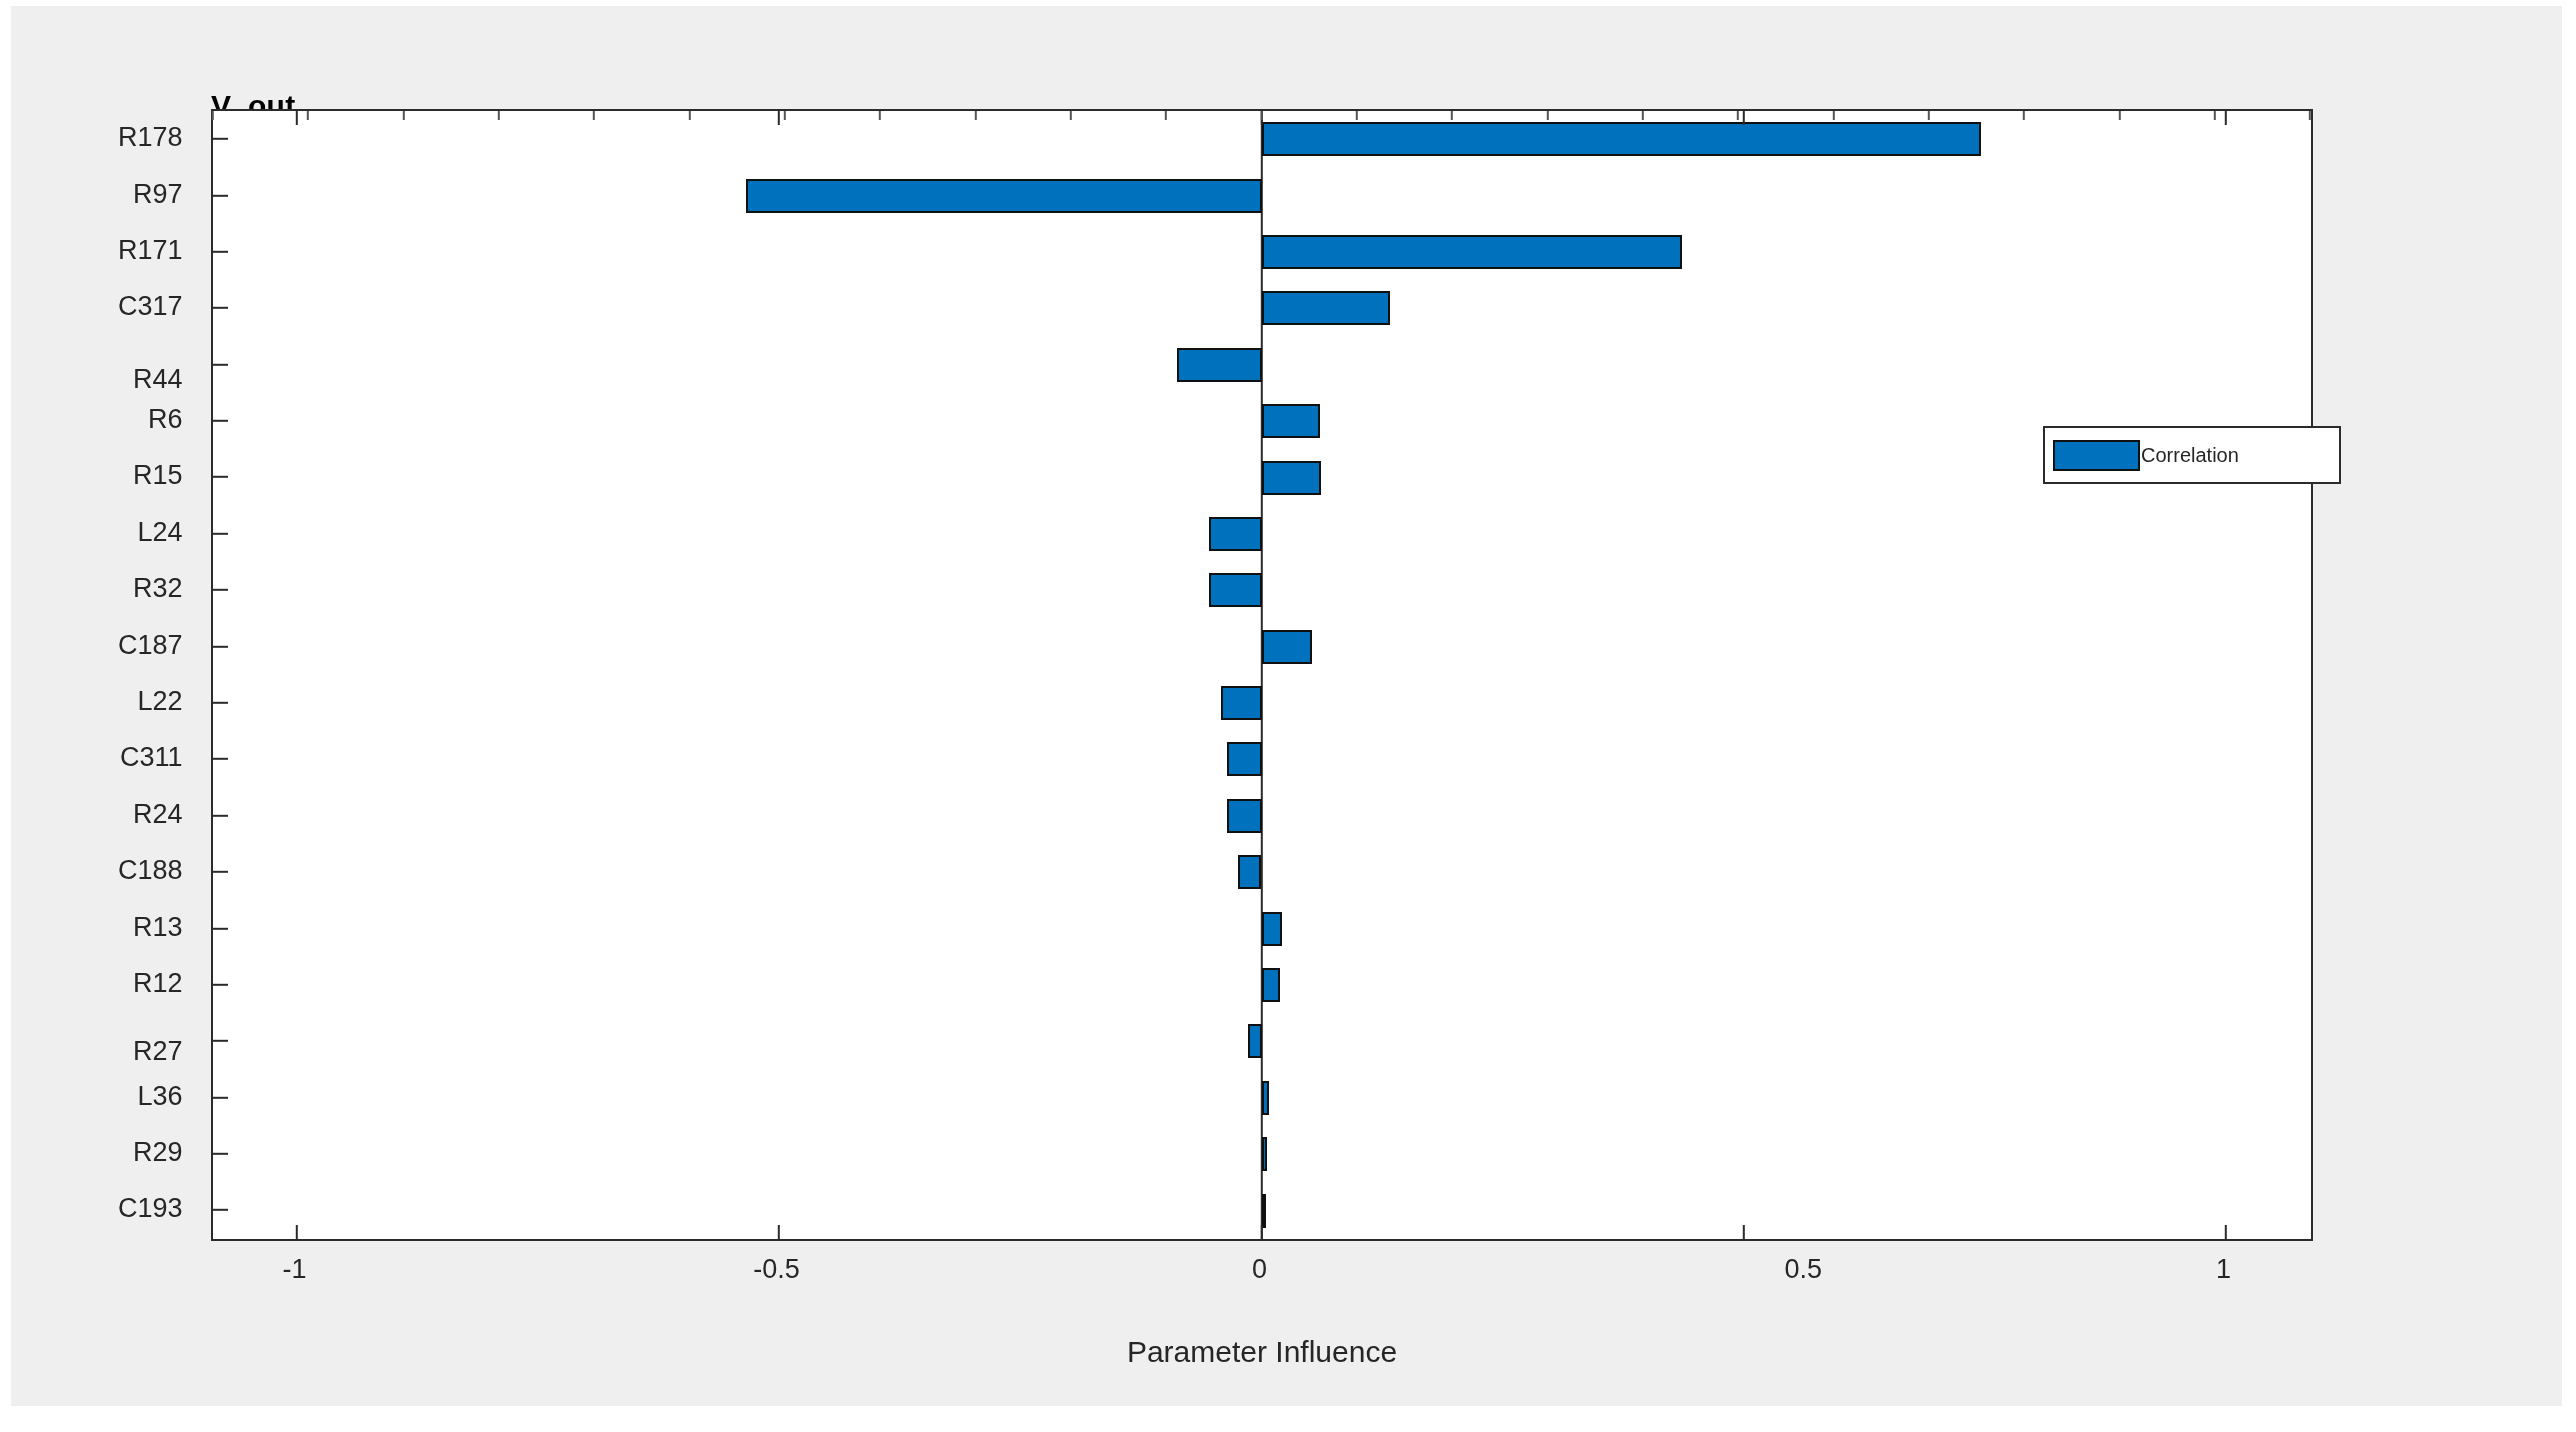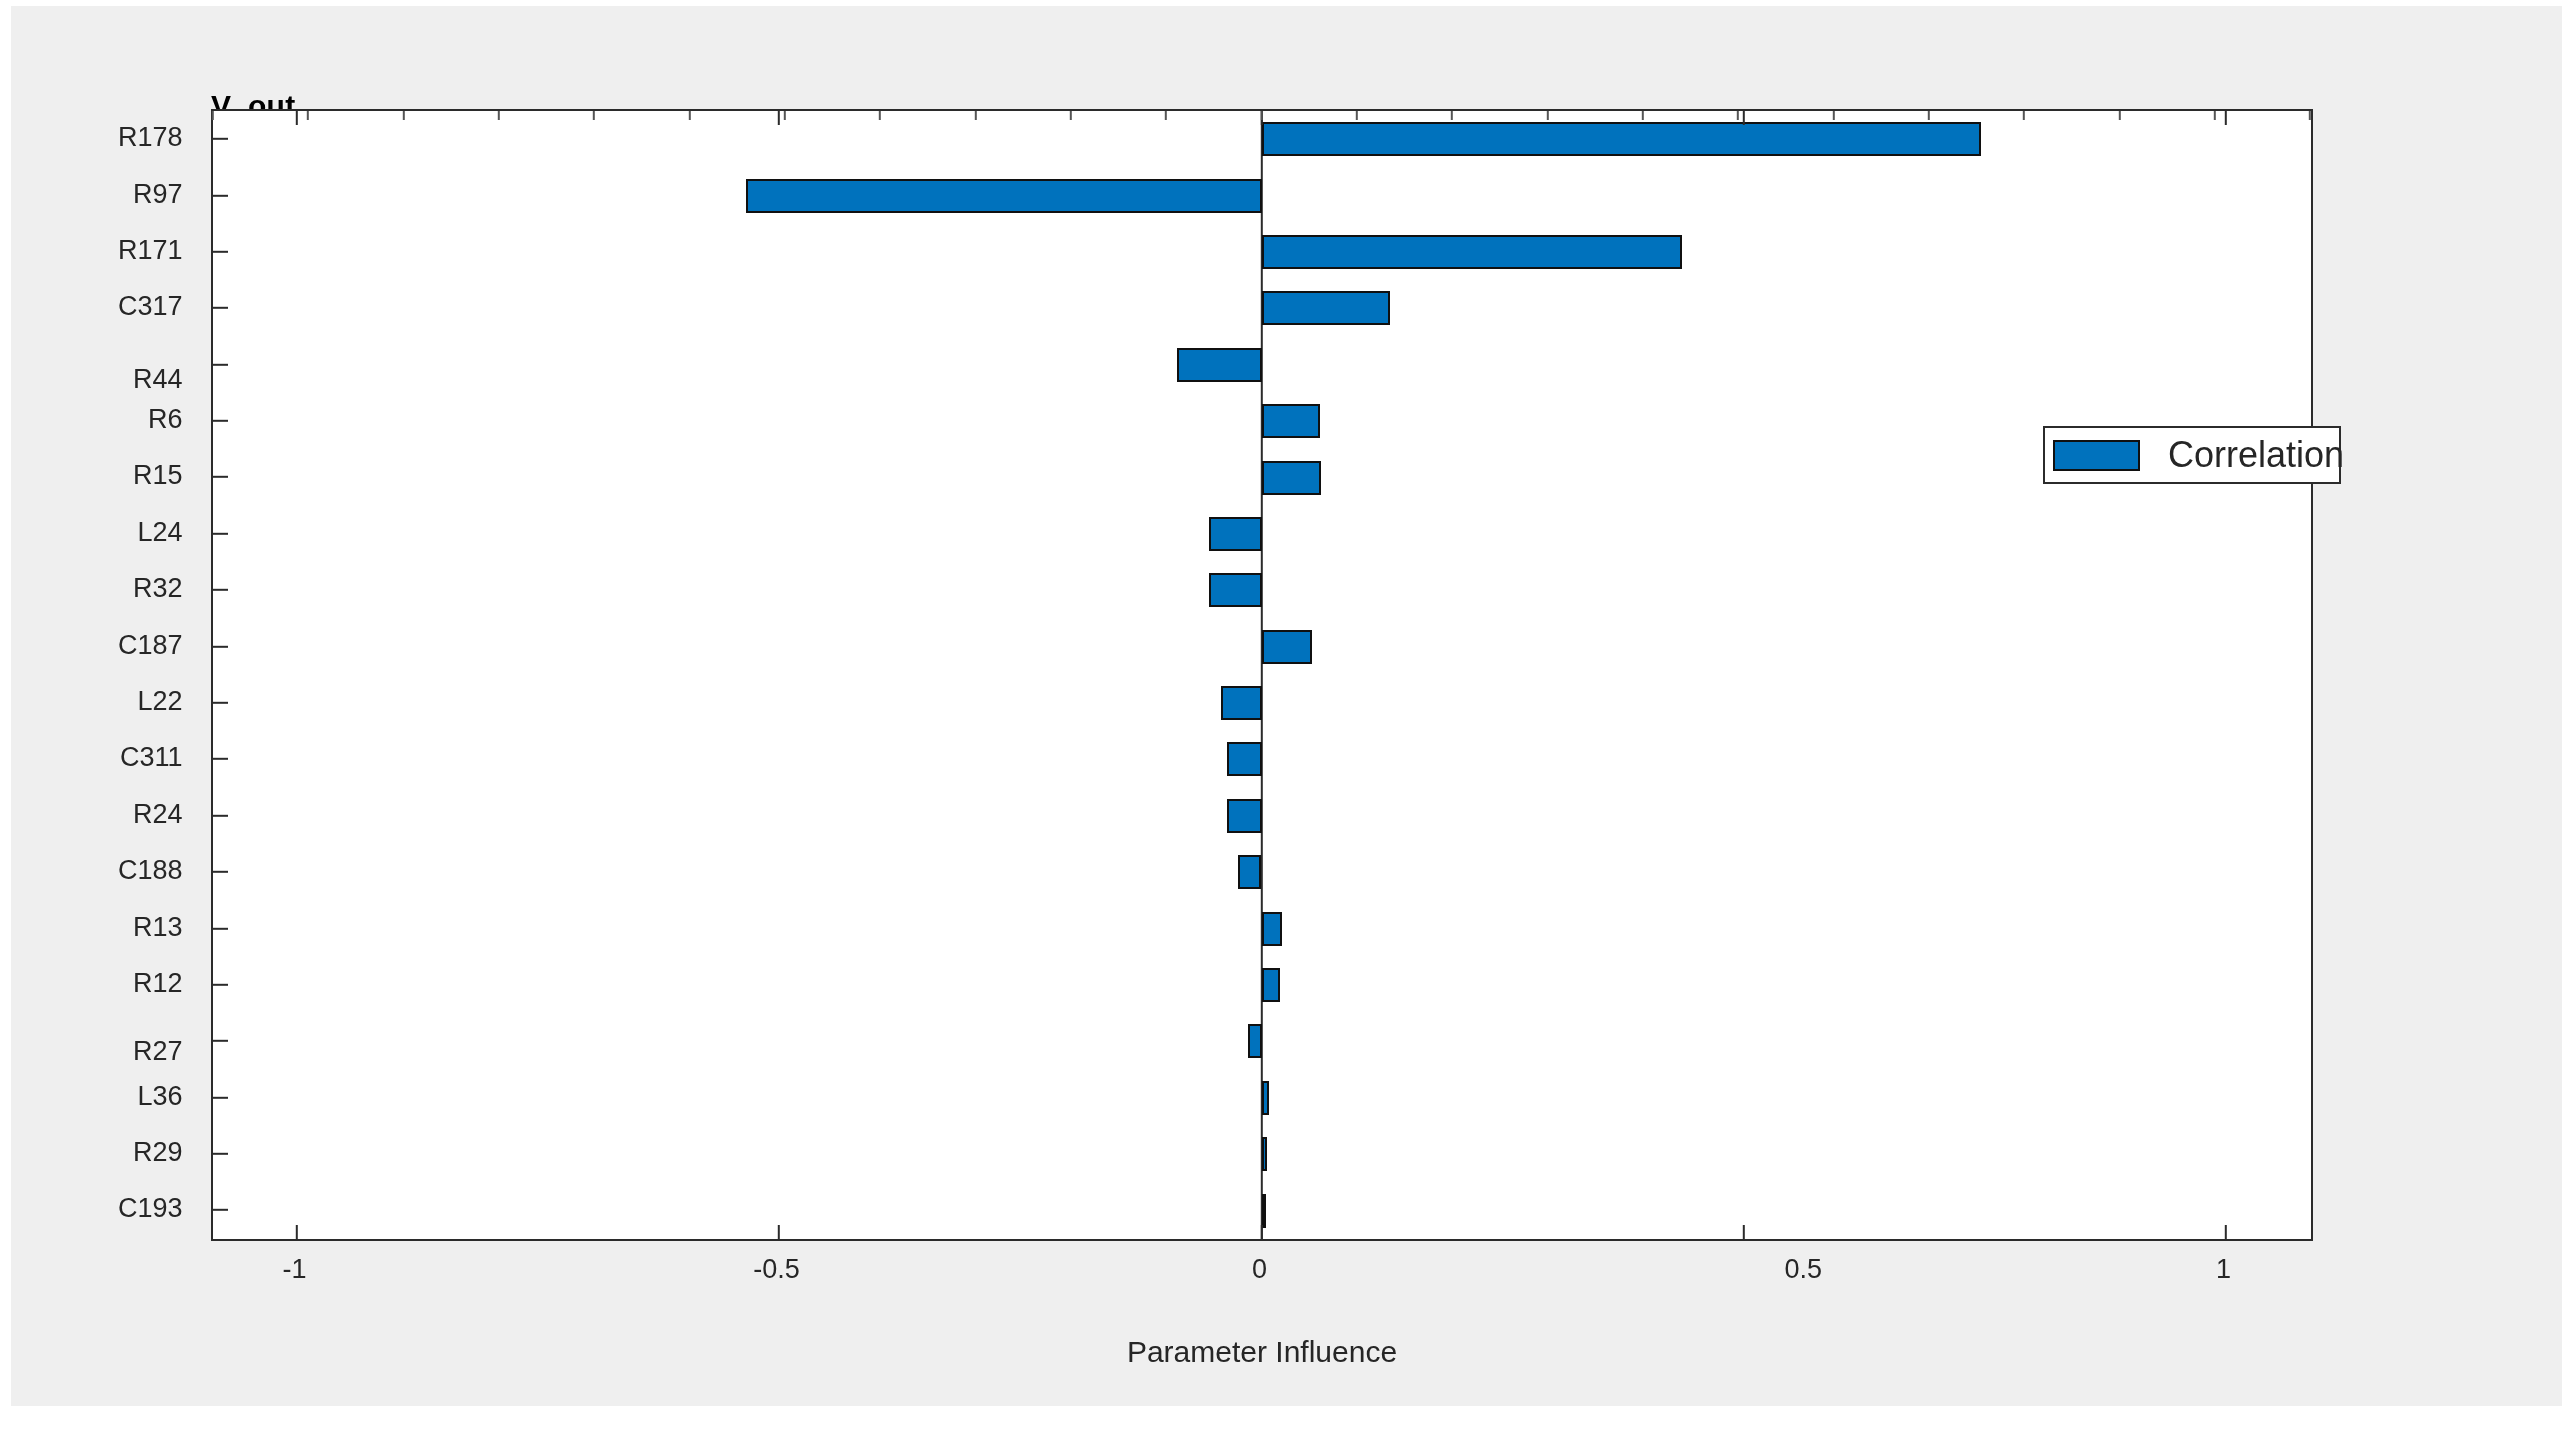--- a/index.html
+++ b/index.html
@@ -167,22 +167,22 @@
   }
   #legend .swatch {
     width: 87px;
     height: 31px;
     background: #0072bd;
     border: 2.4px solid #101010;
     box-sizing: border-box;
     flex: none;
   }
   #legend .legend-text {
-    margin-left: 28px;
-    font-size: 36px;
+    margin-left: 1px;
+    font-size: 20px;
     color: #262626;
     white-space: nowrap;
   }
 </style>
 </head>
 <body>
 
 <div id="figure">
 
   <div class="edge-left"></div>

